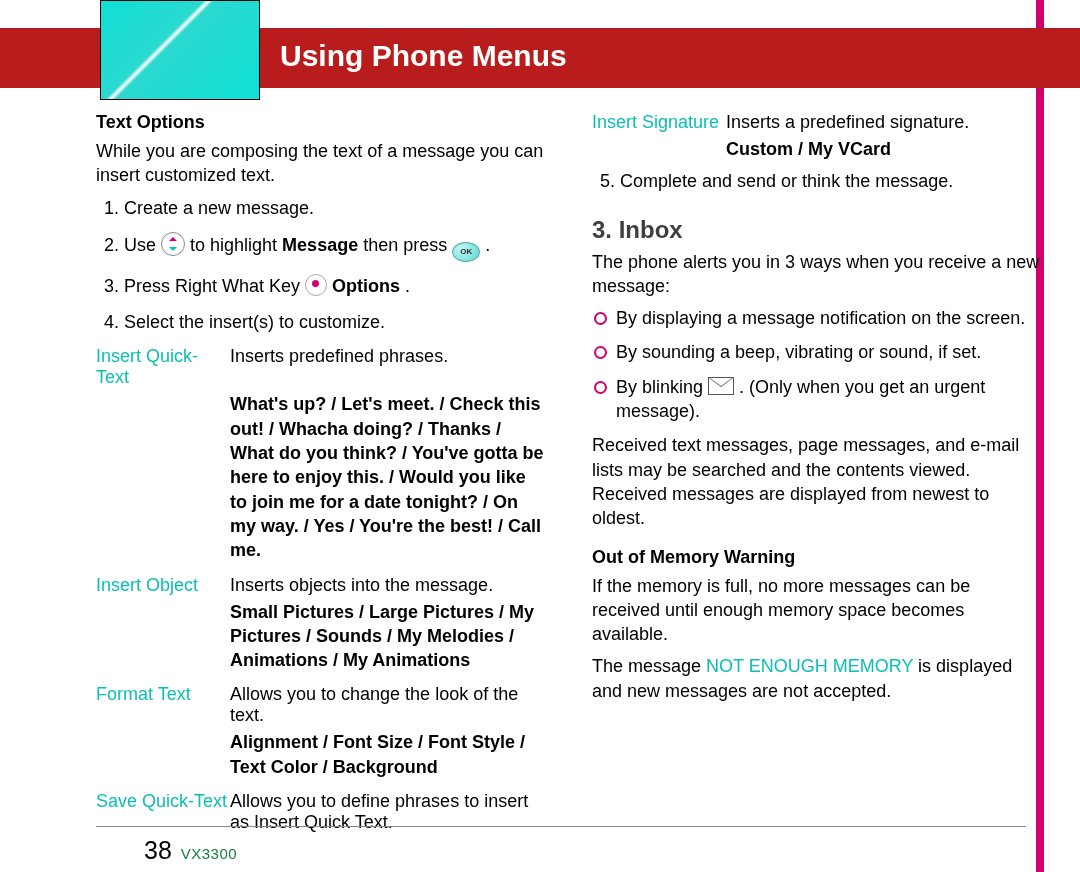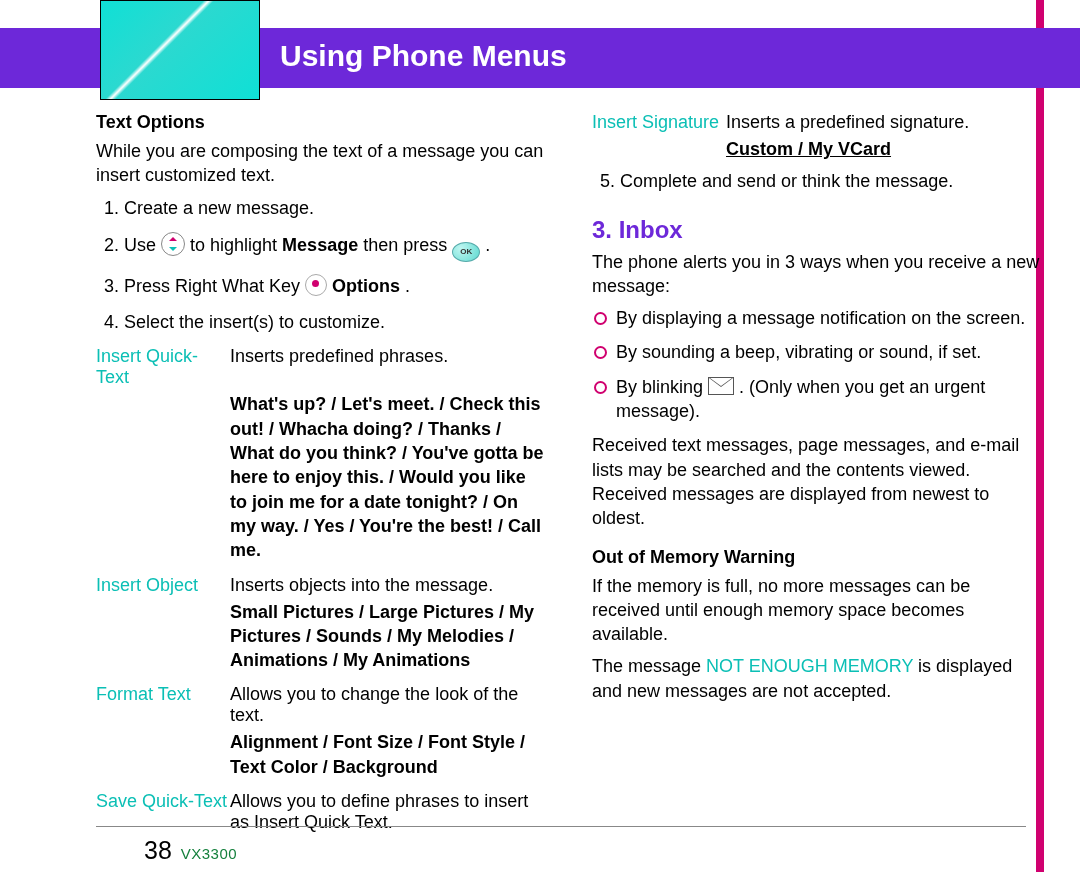--- a/index.html
+++ b/index.html
@@ -15,21 +15,21 @@
     position: relative;
     width: 1080px;
     height: 872px;
   }
   .header-band {
     position: absolute;
     top: 28px;
     left: 0;
     right: 0;
     height: 60px;
-    background: #6d28d9;
+    background: #b91c1c;
   }
   .header-title {
     color: #fff;
     font-size: 30px;
     font-weight: bold;
     position: absolute;
     left: 280px;
     top: 11px;
     font-family: Arial, Helvetica, sans-serif;
   }
@@ -89,21 +89,21 @@
   }
   .col {
     width: 448px;
   }
   .subhead {
     font-weight: bold;
     font-size: 18px;
     margin-bottom: 6px;
   }
   .section-hd {
-    color: #6d28d9;
+    color: #404040;
     font-weight: bold;
     font-size: 24px;
     margin: 22px 0 6px 0;
   }
   .para {
     line-height: 1.35;
     margin: 0 0 8px 0;
   }
   ol {
     margin: 8px 0;
@@ -129,21 +129,20 @@
   }
   .bold-block {
     font-weight: bold;
     margin: 2px 0 12px 134px;
     line-height: 1.35;
   }
   .bold-block-r {
     font-weight: bold;
     margin: 2px 0 0 134px;
     line-height: 1.35;
-    text-decoration: underline;
   }
   ul.bul {
     list-style: none;
     margin: 8px 0;
     padding-left: 0;
   }
   ul.bul li {
     position: relative;
     padding-left: 24px;
     margin-bottom: 10px;

